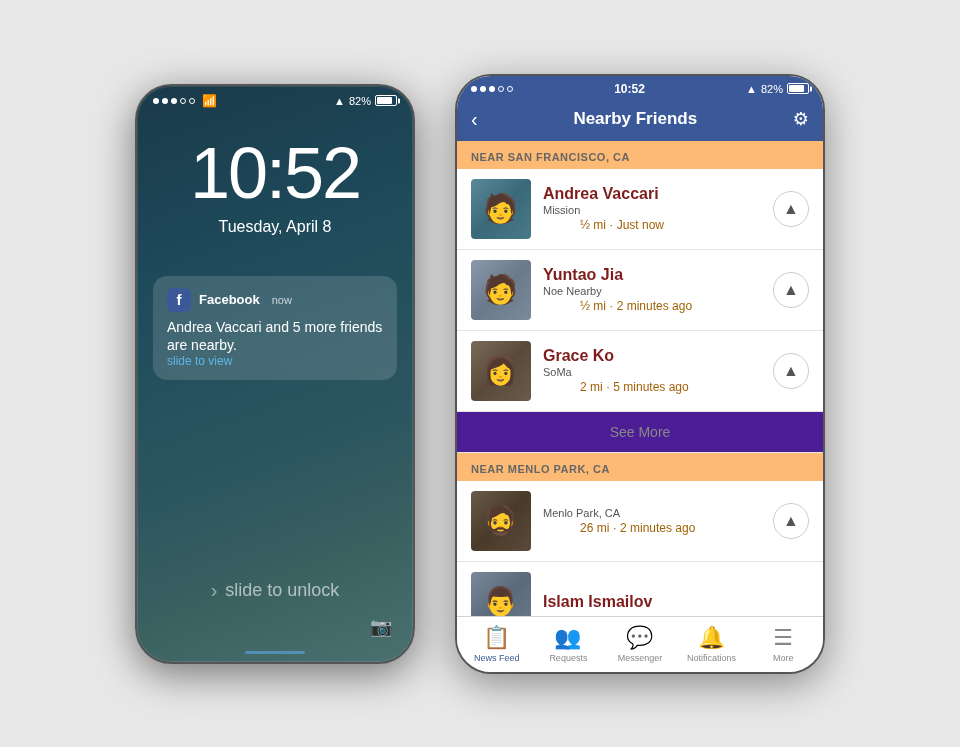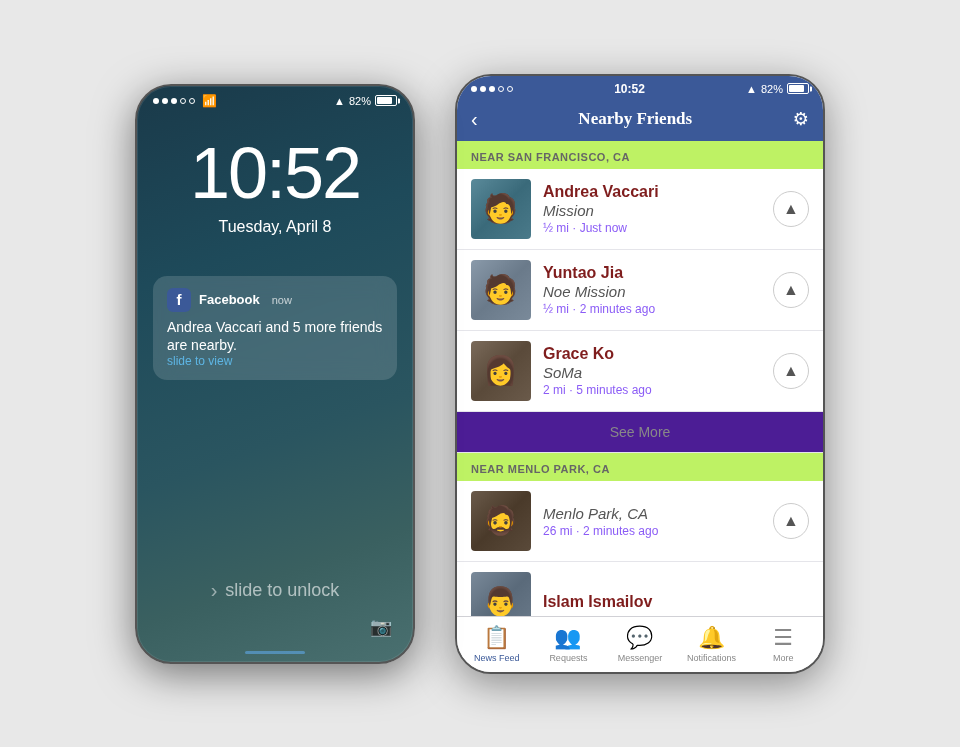--- a/index.html
+++ b/index.html
@@ -281,37 +281,36 @@
       font-size: 20px;
       cursor: pointer;
       display: flex;
       align-items: center;
     }
 
     .nav-title {
       color: white;
       font-size: 17px;
       font-weight: 600;
-      font-family: Liberation Serif, serif;
     }
 
     .nav-settings {
       color: white;
       font-size: 18px;
       cursor: pointer;
     }
 
     .app-content {
       flex: 1;
       overflow-y: auto;
       background: #f5f6f7;
     }
 
     .section-header {
-      background: #bef264;
+      background: #fdba74;
       padding: 10px 14px 6px;
       font-size: 11px;
       font-weight: 700;
       color: #666;
       letter-spacing: 0.5px;
       text-transform: uppercase;
     }
 
     .friend-row {
       background: white;
@@ -342,30 +341,30 @@
       flex: 1;
     }
 
     .friend-name {
       font-size: 16px;
       font-weight: 600;
       color: #7f1d1d;
     }
 
     .friend-location {
-      font-size: 15px;
+      font-size: 11px;
       color: #555;
       margin-top: 1px;
-      font-style: italic;
     }
 
     .friend-meta {
       font-size: 12px;
-      color: #8b5cf6;
+      color: #a16207;
       margin-top: 2px;
+      margin-left: 37px;
     }
 
     .navigate-btn {
       width: 36px;
       height: 36px;
       border-radius: 50%;
       border: 1.5px solid #ccc;
       display: flex;
       align-items: center;
       justify-content: center;
@@ -532,21 +531,21 @@
         <span class="navigate-icon">▲</span>
       </div>
     </div>
 
     <div class="friend-row">
       <div class="friend-avatar avatar-yuntao">
         <div class="avatar-face">🧑</div>
       </div>
       <div class="friend-info">
         <div class="friend-name">Yuntao Jia</div>
-        <div class="friend-location">Noe Mission</div>
+        <div class="friend-location">Noe Nearby</div>
         <div class="friend-meta">½ mi · 2 minutes ago</div>
       </div>
       <div class="navigate-btn">
         <span class="navigate-icon">▲</span>
       </div>
     </div>
 
     <div class="friend-row">
       <div class="friend-avatar avatar-grace">
         <div class="avatar-face">👩</div>

